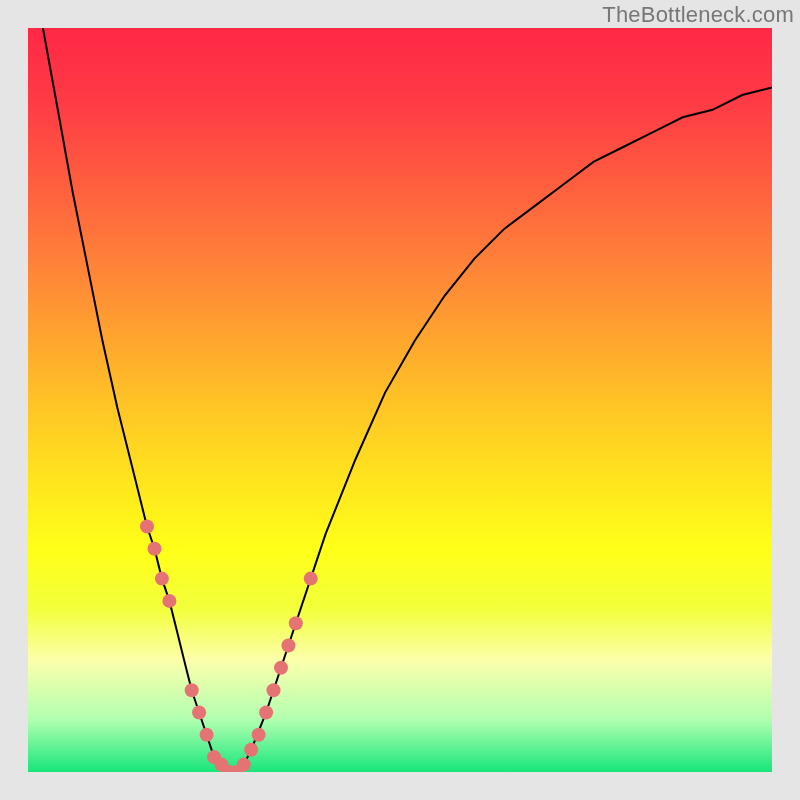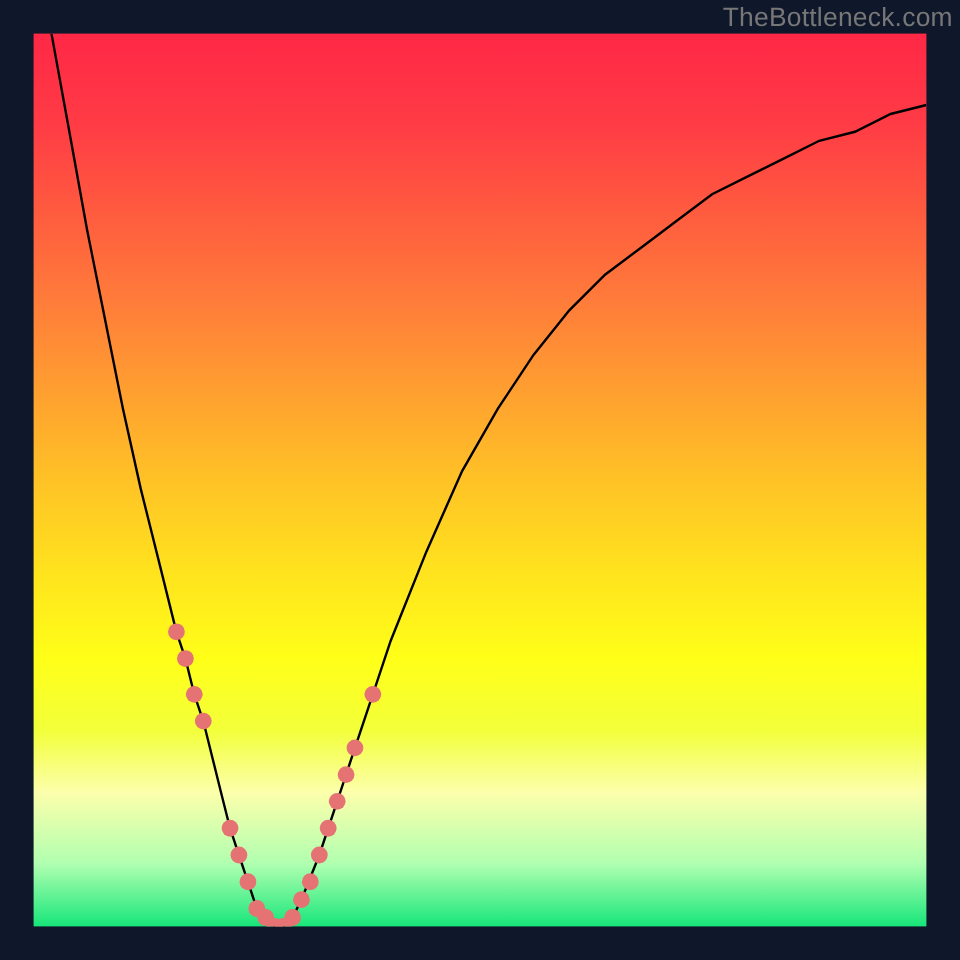--- a/index.html
+++ b/index.html
@@ -1,16 +1,16 @@
 <!DOCTYPE html>
 <html><head>
 <meta charset="utf-8">
 <style>
 html,body{margin:0;padding:0;width:800px;height:800px;overflow:hidden;background:#fff;font-family:Arial,Helvetica,sans-serif}
-.stage{position:relative;width:800px;height:800px;background:#0f172a}
+.stage{position:relative;width:800px;height:800px;background:#e5e5e5}
 .plot{position:absolute;left:28px;top:28px;width:744px;height:744px}
 .grad{position:absolute;inset:0;background:linear-gradient(to bottom,
   #ff2846 0%,
   #ff3b45 10%,
   #ff5b3f 20%,
   #ff7c3a 30%,
   #ff9f30 40%,
   #ffc226 50%,
   #ffe21e 60%,
   #ffff18 70%,

